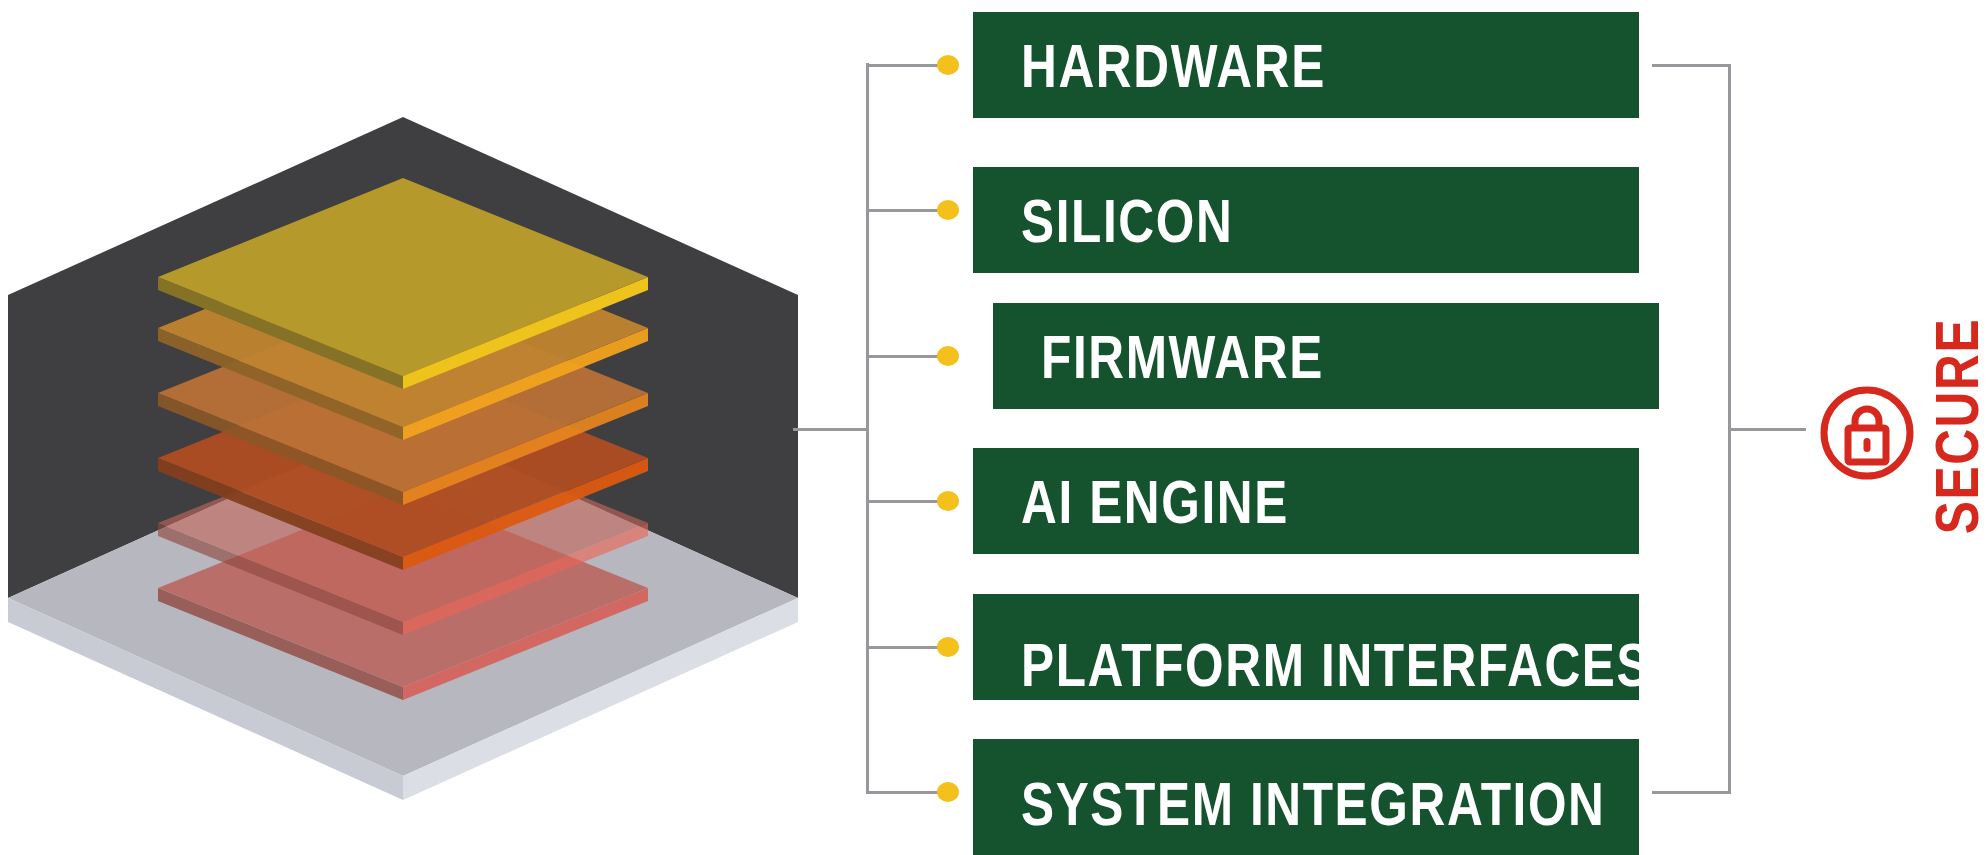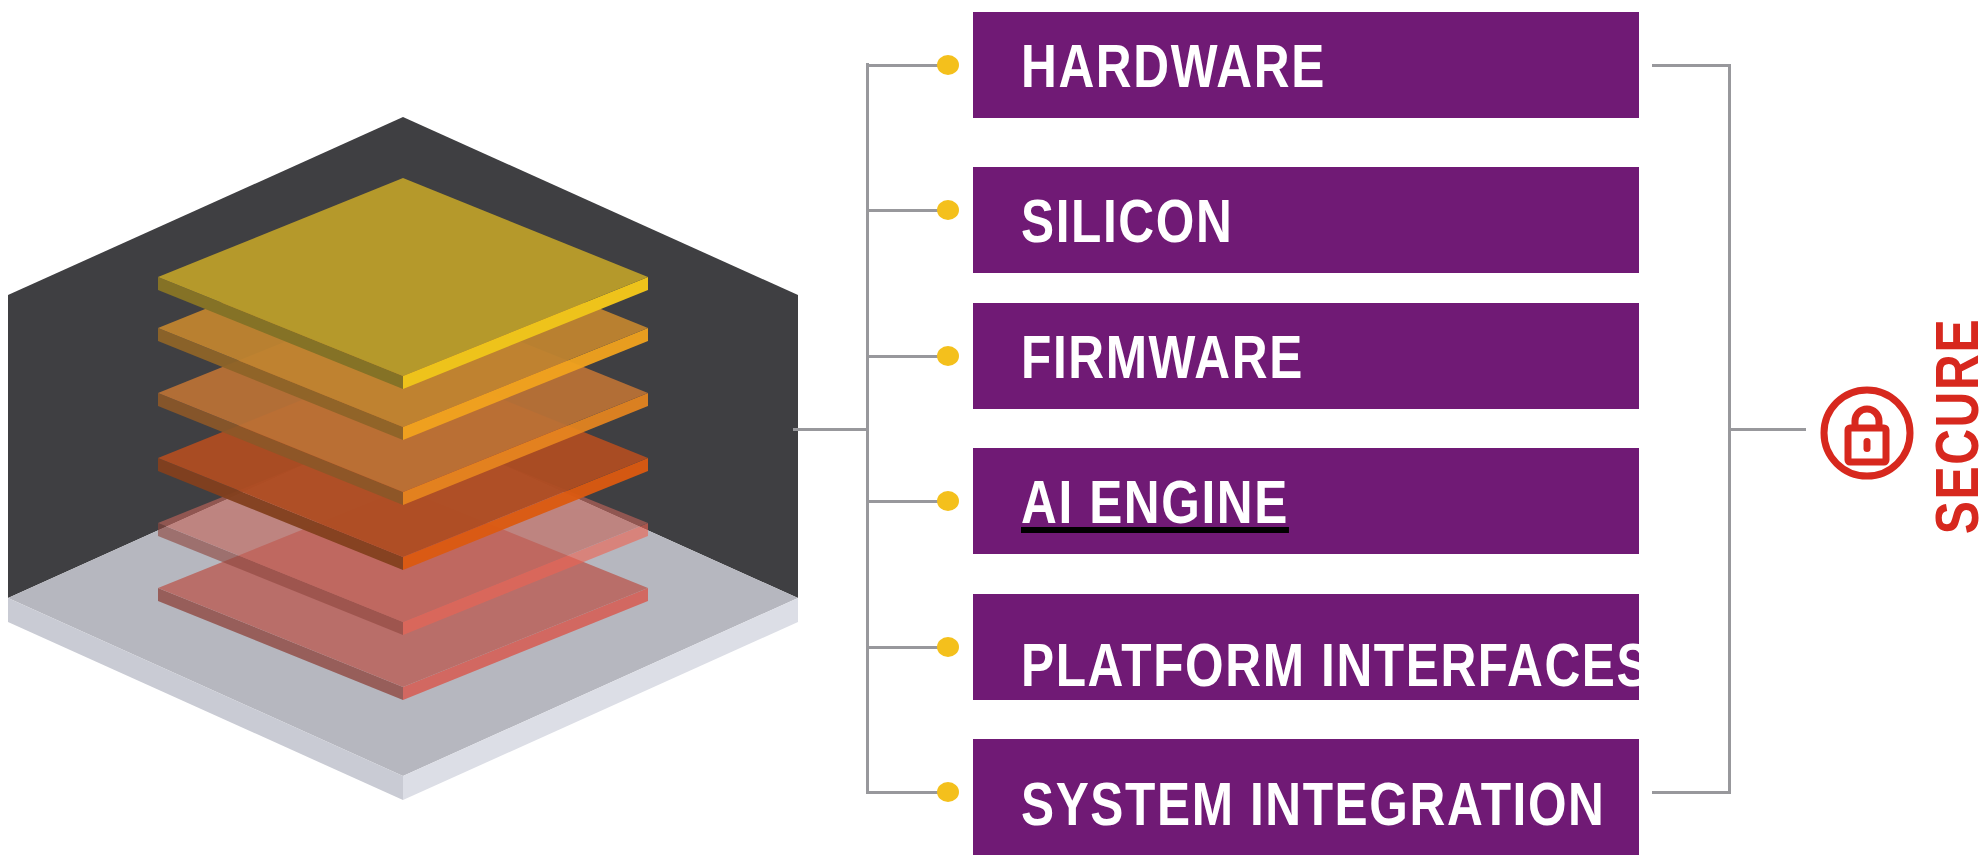--- a/index.html
+++ b/index.html
@@ -11,31 +11,31 @@
   .line{position:absolute;background:#98989C;}
   .h3{height:3px;}
   .w3{width:3px;}
   .dot{
     position:absolute;width:22px;height:20px;border-radius:50%;
     background:#F4C01C;
   }
   
   .bar{
     position:absolute;left:973px;width:666px;height:106px;
-    background:#701a75;display:flex;align-items:center;
+    background:#14532d;display:flex;align-items:center;
   }
   .bar-label{
     color:#ffffff;font-size:62px;font-weight:bold;letter-spacing:2px;
     margin-left:48px;transform:scaleX(0.80);transform-origin:left center;
     white-space:nowrap;
   }
   .bar-1{top:12px;}
   .bar-2{top:167px;}
-  .bar-3{top:303px;}
-  .bar-4{top:448px;text-decoration:underline;}
+  .bar-3{top:303px;margin-left:20px;}
+  .bar-4{top:448px;}
   .bar-5{top:594px;align-items:flex-end;}
   .bar-6{top:739px;height:128px;}
   
   .secure-badge{position:absolute;left:1817px;top:383px;width:100px;height:100px;}
   .secure-text{
     position:absolute;left:1806px;top:396px;width:300px;height:60px;
     display:flex;align-items:center;justify-content:center;
     color:#D7281E;font-size:62px;font-weight:bold;letter-spacing:2px;
     transform:rotate(-90deg) scaleX(0.80);transform-origin:center center;
     white-space:nowrap;

